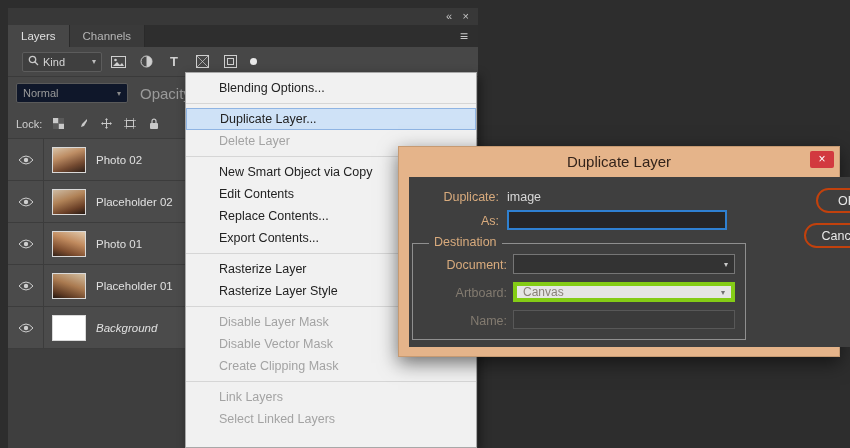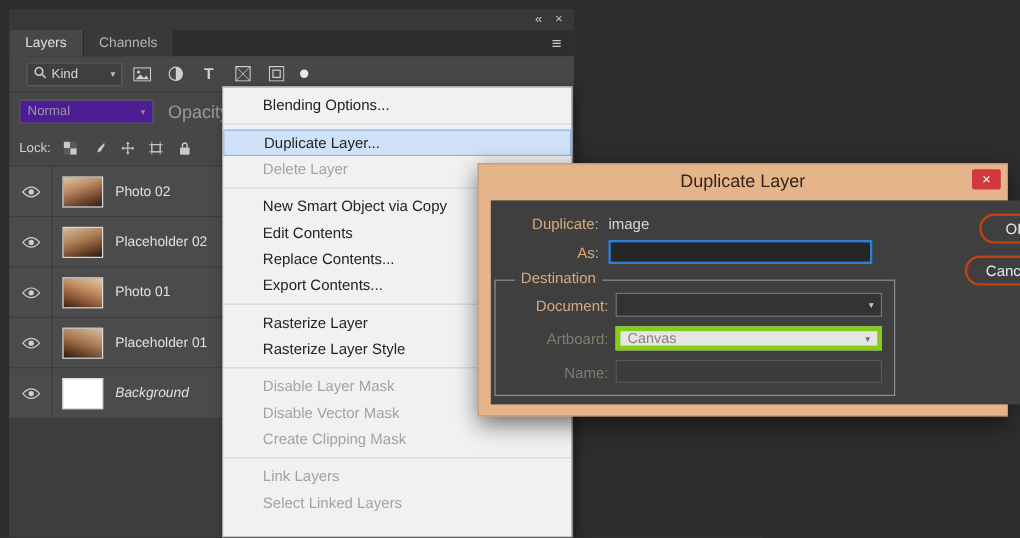--- a/index.html
+++ b/index.html
@@ -20,21 +20,21 @@
 
   .filter-row { height:30px; display:flex; align-items:center; padding:0 14px; gap:4px; border-bottom:1px solid #3a3a3a; }
   .kind-combo { width:80px; height:20px; background:#3f3f3f; border:1px solid #5c5c5c; border-radius:2px;
                 display:flex; align-items:center; gap:4px; padding:0 5px; color:#d6d6d6; font-size:11px; }
   .kind-combo .chev { margin-left:auto; font-size:8px; color:#bdbdbd; }
   .f-icon { width:24px; height:20px; display:flex; align-items:center; justify-content:center; color:#d0d0d0; }
   .f-icon .tchar { font-size:13px; font-weight:bold; color:#d0d0d0; }
   .dot { width:7px; height:7px; border-radius:50%; background:#e9e9e9; margin-left:4px; }
 
   .blend-row { height:32px; display:flex; align-items:center; padding:0 8px; gap:12px; }
-  .blend-select { width:112px; height:20px; background:#4c1d95; border:1px solid #5a5a5a; border-radius:2px;
+  .blend-select { width:112px; height:20px; background:#0f172a; border:1px solid #5a5a5a; border-radius:2px;
                   display:flex; align-items:center; padding:0 6px; color:#9a9a9a; font-size:11px; }
   .blend-select .chev { margin-left:auto; font-size:8px; color:#8a8a8a; }
   .dim-label { color:#9a9a9a; font-size:15px; }
 
   .lock-row { height:30px; display:flex; align-items:center; gap:8px; padding:0 8px; border-bottom:1px solid #3c3c3c; }
   .lock-row .lbl { color:#cfcfcf; font-size:11px; }
   .l-icon { display:flex; align-items:center; justify-content:center; width:16px; }
   .fill-lbl { margin-left:14px; }
 
   .layer-row { height:42px; display:flex; align-items:center; border-bottom:1px solid #3c3c3c; background:#4b4b4b; }
@@ -51,21 +51,21 @@
 
   
   .context-menu { position:absolute; left:185px; top:72px; width:292px; height:376px; background:#f1f1f1;
                   border:1px solid #a8a8a8; box-shadow:3px 4px 10px rgba(0,0,0,.45); padding-top:4px; overflow:hidden; z-index:5; }
   .mi { height:22px; line-height:22px; padding-left:33px; font-size:12.5px; color:#222; white-space:nowrap; }
   .mi.dis { color:#a3a3a3; }
   .mi.hl { background:#cfe2f7; border:1px solid #8fb4e3; line-height:20px; }
   .msep { height:1px; background:#d6d6d6; margin:4px 0; }
 
   
-  .dialog { position:absolute; left:398px; top:136px; width:442px; height:211px; background:#e5b48a;
+  .dialog { position:absolute; left:398px; top:146px; width:442px; height:211px; background:#e5b48a;
             border:1px solid #c69a72; box-shadow:0 6px 18px rgba(0,0,0,.55); z-index:10; }
   .dlg-title { height:30px; line-height:30px; text-align:center; font-size:15px; color:#33231a; }
   .dlg-close { position:absolute; top:4px; right:5px; width:24px; height:17px; background:#d2393f; color:#fff;
                font-size:12px; line-height:17px; text-align:center; border-radius:2px; }
   .dlg-body { position:absolute; left:10px; top:30px; width:472px; height:170px; background:#3f3f3f; }
   .tan { color:#d9ab7d; font-size:12.5px; }
   .gray { color:#837b70; font-size:12.5px; }
   .dlg-body .r-label { position:absolute; left:0; width:90px; text-align:right; }
   .dup-label { top:13px; }
   .dup-value { position:absolute; left:98px; top:13px; color:#d8d8d8; font-size:12.5px; }

